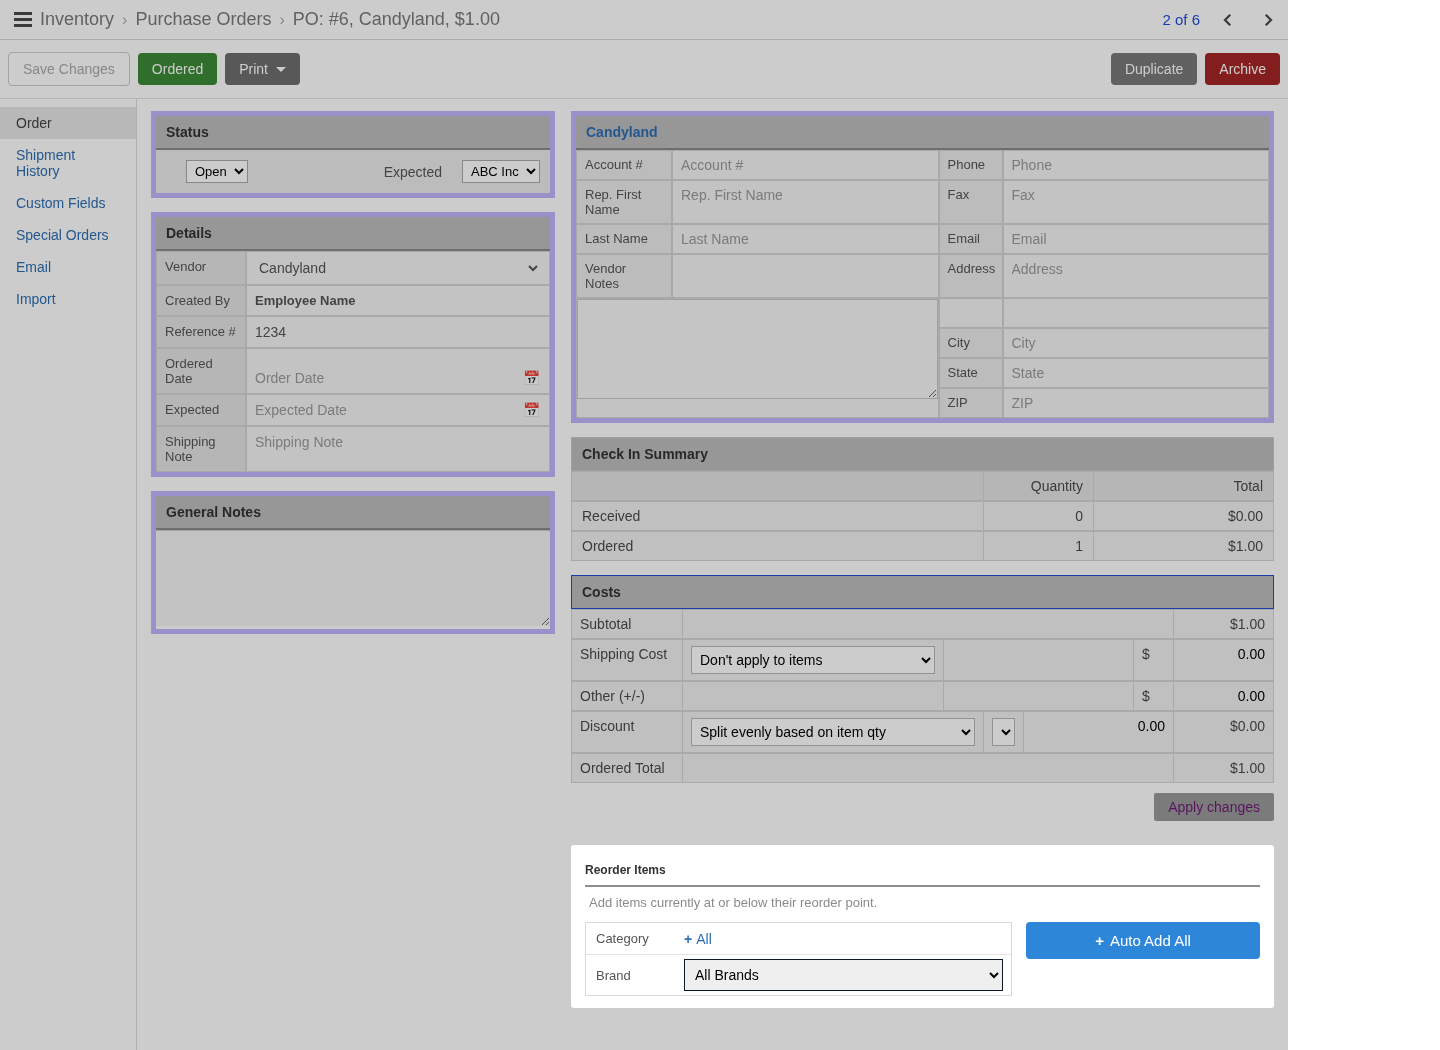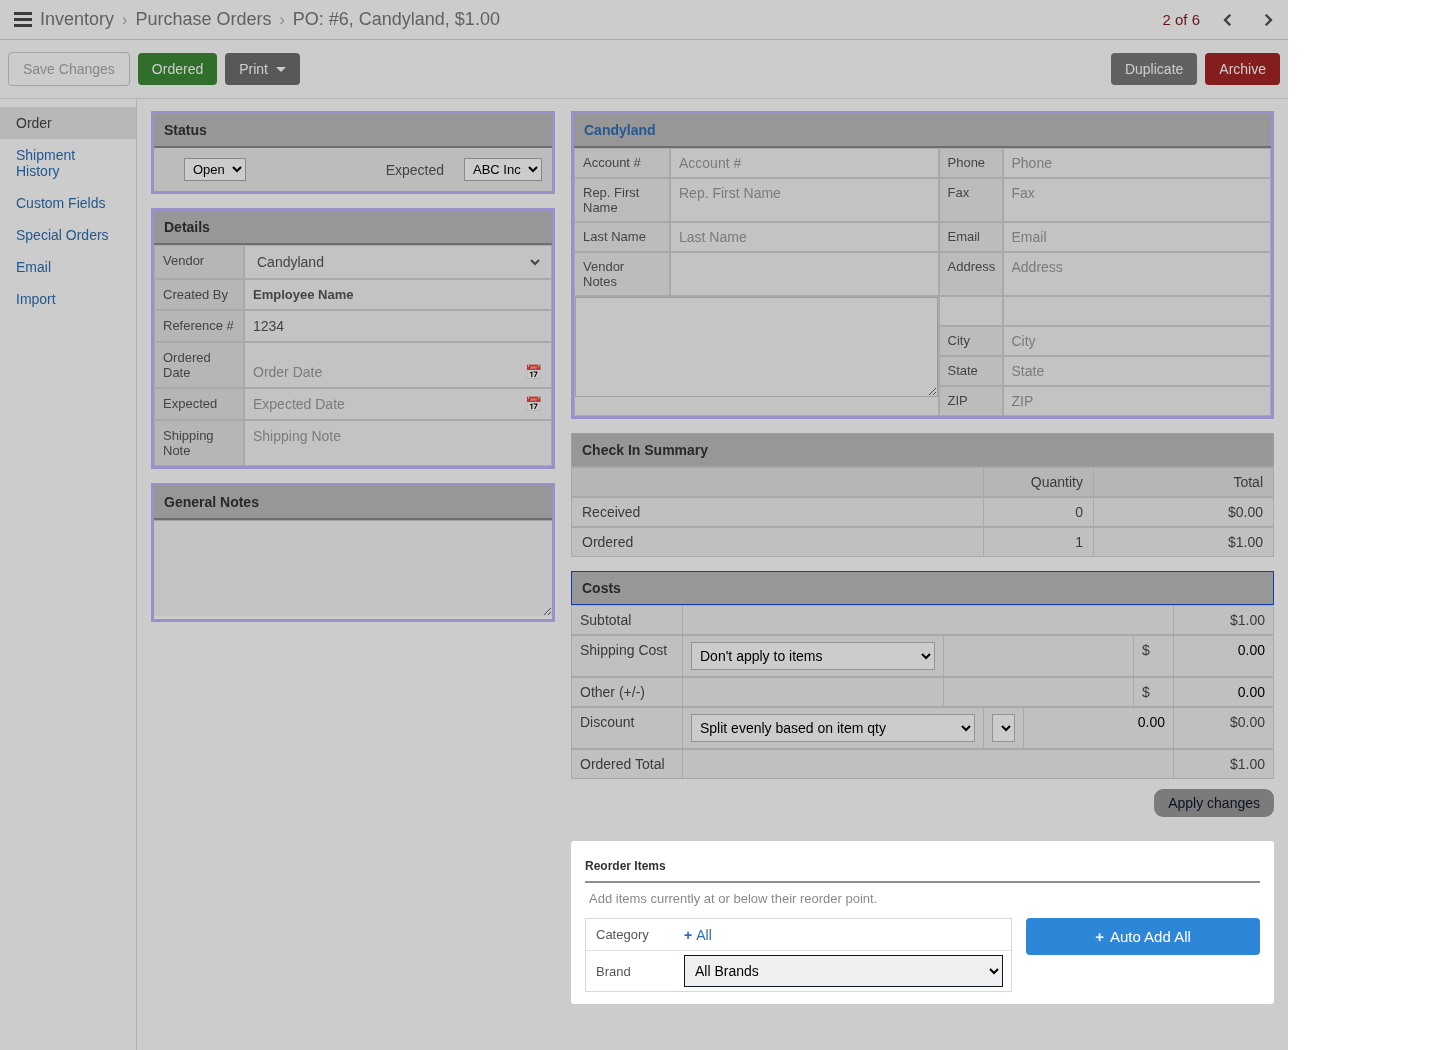--- a/index.html
+++ b/index.html
@@ -7,21 +7,21 @@
   .dim-overlay { position: absolute; inset: 0; background: rgba(0,0,0,0.2); pointer-events: none; z-index: 50; }
   .content-wrap { position: relative; width: 1288px; }
   
   .topbar { display:flex; align-items:center; justify-content:space-between; height:40px; padding:0 8px 0 14px; border-bottom:1px solid #d9d9d9; background:#fff;}
   .bc { display:flex; align-items:center; gap:8px; color:#7a7a7a; font-size:18px;}
   .bc .sep { color:#adadad; font-size:16px;}
   .bc .link { color:#7a7a7a; }
   .bc .current { color:#7a7a7a; }
   .hamburger-icon { display:flex; flex-direction:column; gap:3px;}
   .hamburger-icon span { display:block; width:18px; height:3px; background:#4a4a4a;}
-  .pager { display:flex; align-items:center; gap:16px; color:#7f1d1d; font-size:15px;}
+  .pager { display:flex; align-items:center; gap:16px; color:#1d4ed8; font-size:15px;}
   .pager .arrow { width:24px; height:24px; display:flex; align-items:center; justify-content:center; cursor:pointer; color:#4a4a4a;}
   .pager svg { width:18px; height:18px;}
   
   .actionbar { display:flex; align-items:center; justify-content:space-between; padding:12px 8px 12px 8px; border-bottom:1px solid #e3e3e3; background:#fff;}
   .actionbar-left, .actionbar-right { display:flex; gap:8px; align-items:center;}
   .btn { border:none; border-radius:4px; padding:8px 14px; font-size:14px; cursor:pointer; color:#fff;}
   .btn-disabled { background:#fff; border:1px solid #ccc; color:#aaa; cursor:default;}
   .btn-green { background:#3c8a36;}
   .btn-grey  { background:#6f6f6f; display:flex; align-items:center; gap:8px;}
   .btn-grey .caret { border-left:5px solid transparent; border-right:5px solid transparent; border-top:5px solid #fff;}
@@ -31,21 +31,21 @@
   
   .layout { display:flex; }
   .sidebar { width:137px; border-right:1px solid #ddd; padding-top:8px; font-size:14px;}
   .sidebar .item { padding:8px 16px; cursor:pointer; color:#2e6fb2;}
   .sidebar .item.active { background:#e6e6e6; color:#444; font-weight:500;}
   .main { flex:1; padding:12px 14px 80px 14px; display:flex; gap:16px; position:relative;}
   .col { display:flex; flex-direction:column; gap:14px;}
   .col-left { width:404px; }
   .col-right { flex:1; }
   
-  .panel { border:3px solid #c4b5fd; }
+  .panel { border:5px solid #c4b5fd; }
   .panel-hd { background:#bdbdbd; border-bottom:2px solid #8a8a8a; padding:8px 10px; font-weight:600; color:#333;}
   .panel-hd.link-hd a { color:#2e6fb2; text-decoration:none; font-weight:600;}
   .panel-body { background:#ececec; }
   
   .status-row { display:flex; align-items:center; gap:20px; padding:10px 10px;}
   .status-row label { color:#555; font-size:14px;}
   select.small, input.small { font-size:13px; padding:2px 4px; border:1px solid #aaa; background:#fff;}
   
   .kv { display:grid; grid-template-columns: 90px 1fr; }
   .kv > div { border:1px solid #d4d4d4; padding:7px 8px; font-size:13px; background:#ececec; color:#555;}
@@ -75,21 +75,21 @@
   .costs-row { display:grid; grid-template-columns: 110px 1fr 190px 40px 100px; border:1px solid #d4d4d4;}
   .costs-row > div { padding:6px 8px; font-size:14px; background:#f1f1f1; border-left:1px solid #d4d4d4;}
   .costs-row > div:first-child { border-left:none;}
   .costs-row select { width:100%; font-size:14px; padding:4px; border:1px solid #b8b8b8; background:#fff;}
   .costs-row input.num { width:100%; text-align:right; border:none; background:transparent; font-size:14px;}
   .costs-row .amount { text-align:right;}
   .costs-row.subtotal-row { grid-template-columns: 110px 1fr 100px;}
   .costs-row.ordered-total-row { grid-template-columns: 110px 1fr 100px;}
   .costs-row.discount-row { grid-template-columns: 110px 1fr 40px 150px 100px;}
   .apply-bar { text-align:right; padding:10px 0;}
-  .apply-bar .btn-apply { background:#9a9a9a; color:#0f172a; border:none; border-radius:9px; padding:6px 14px; font-size:14px;}
+  .apply-bar .btn-apply { background:#9a9a9a; color:#701a75; border:none; border-radius:2px; padding:6px 14px; font-size:14px;}
   
   .highlight-holder { position:relative; z-index:100; background:#fff; padding:12px 14px; border-radius:3px;}
   .hl-hd { font-weight:600; font-size:12px; padding:6px 0 8px 0; border-bottom:2px solid #8e8e8e; color:#333;}
   .hint { color:#8a8a8a; font-size:13px; padding:8px 0 12px 4px;}
   .reorder-row { display:flex; gap:14px; align-items:stretch;}
   .reorder-left { flex:1; border:1px solid #d8d8d8;}
   .reorder-left .rline { display:flex; align-items:center; border-bottom:1px solid #e3e3e3;}
   .reorder-left .rline:last-child { border-bottom:none;}
   .reorder-left .rlabel { width:90px; padding:8px 10px; font-size:13px; color:#555;}
   .reorder-left .rval { flex:1; padding:4px 8px;}

